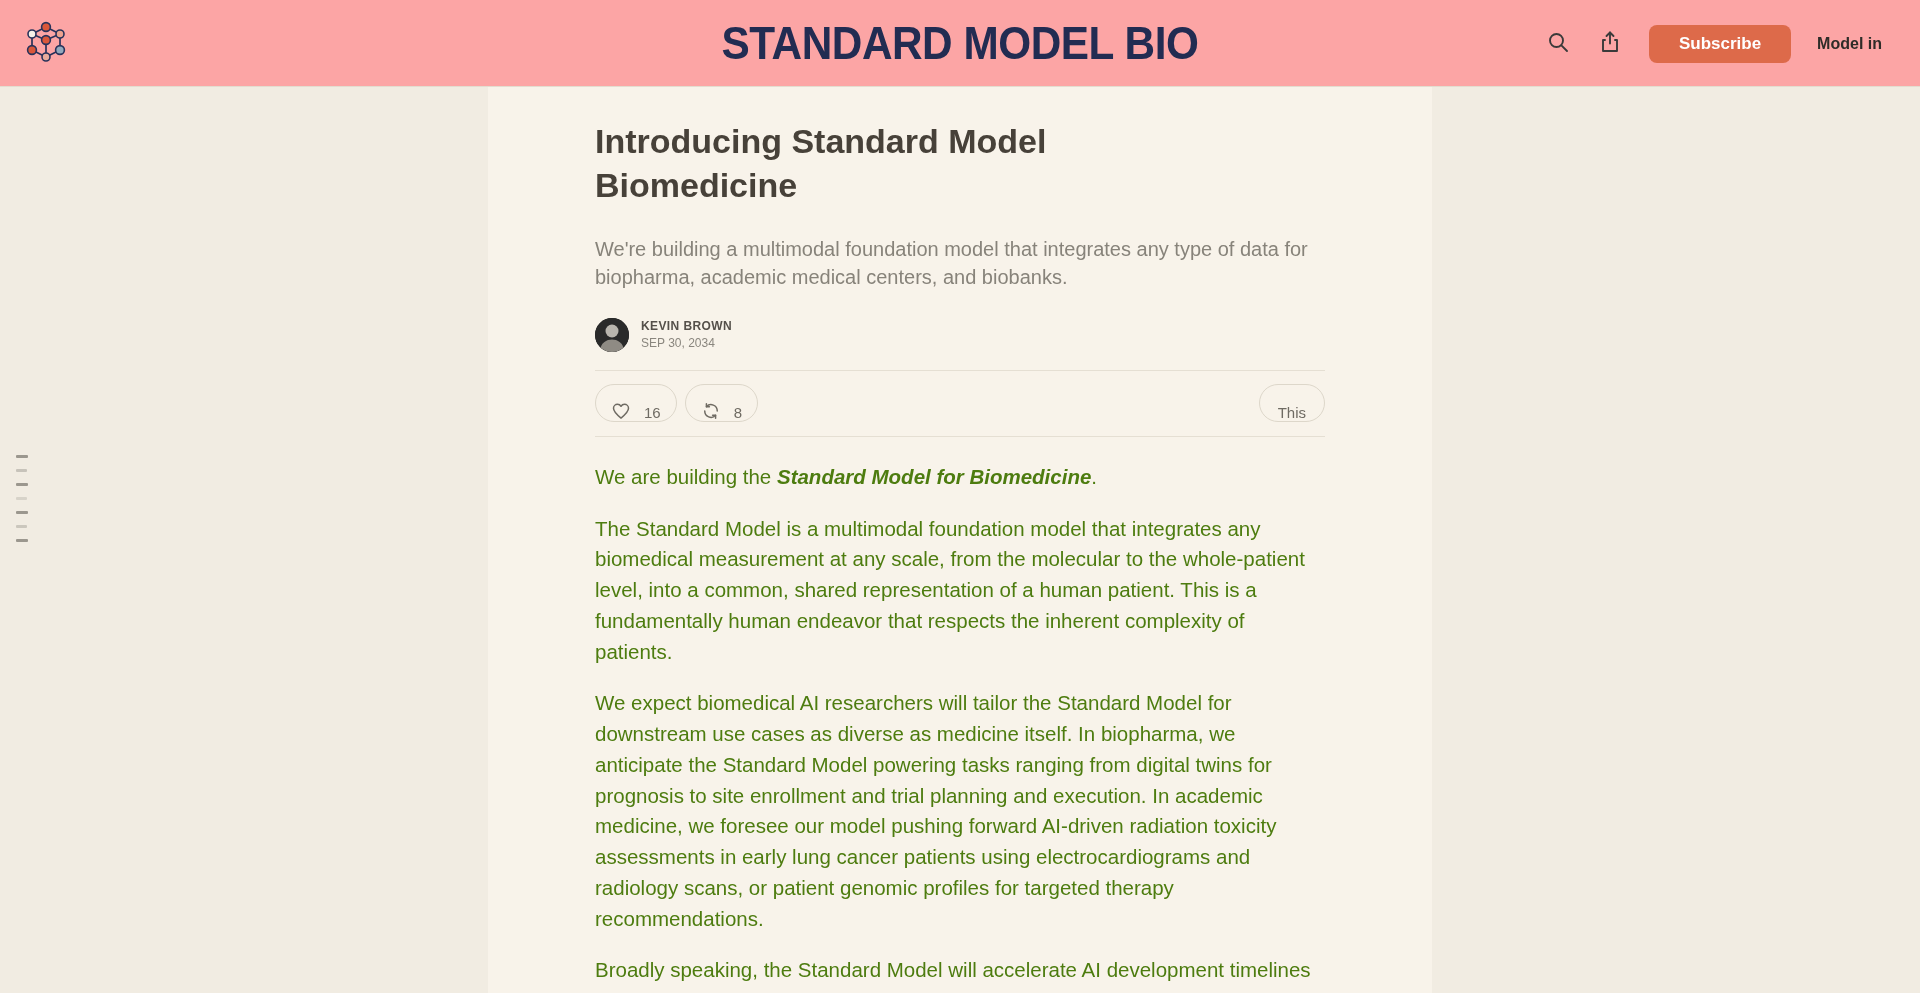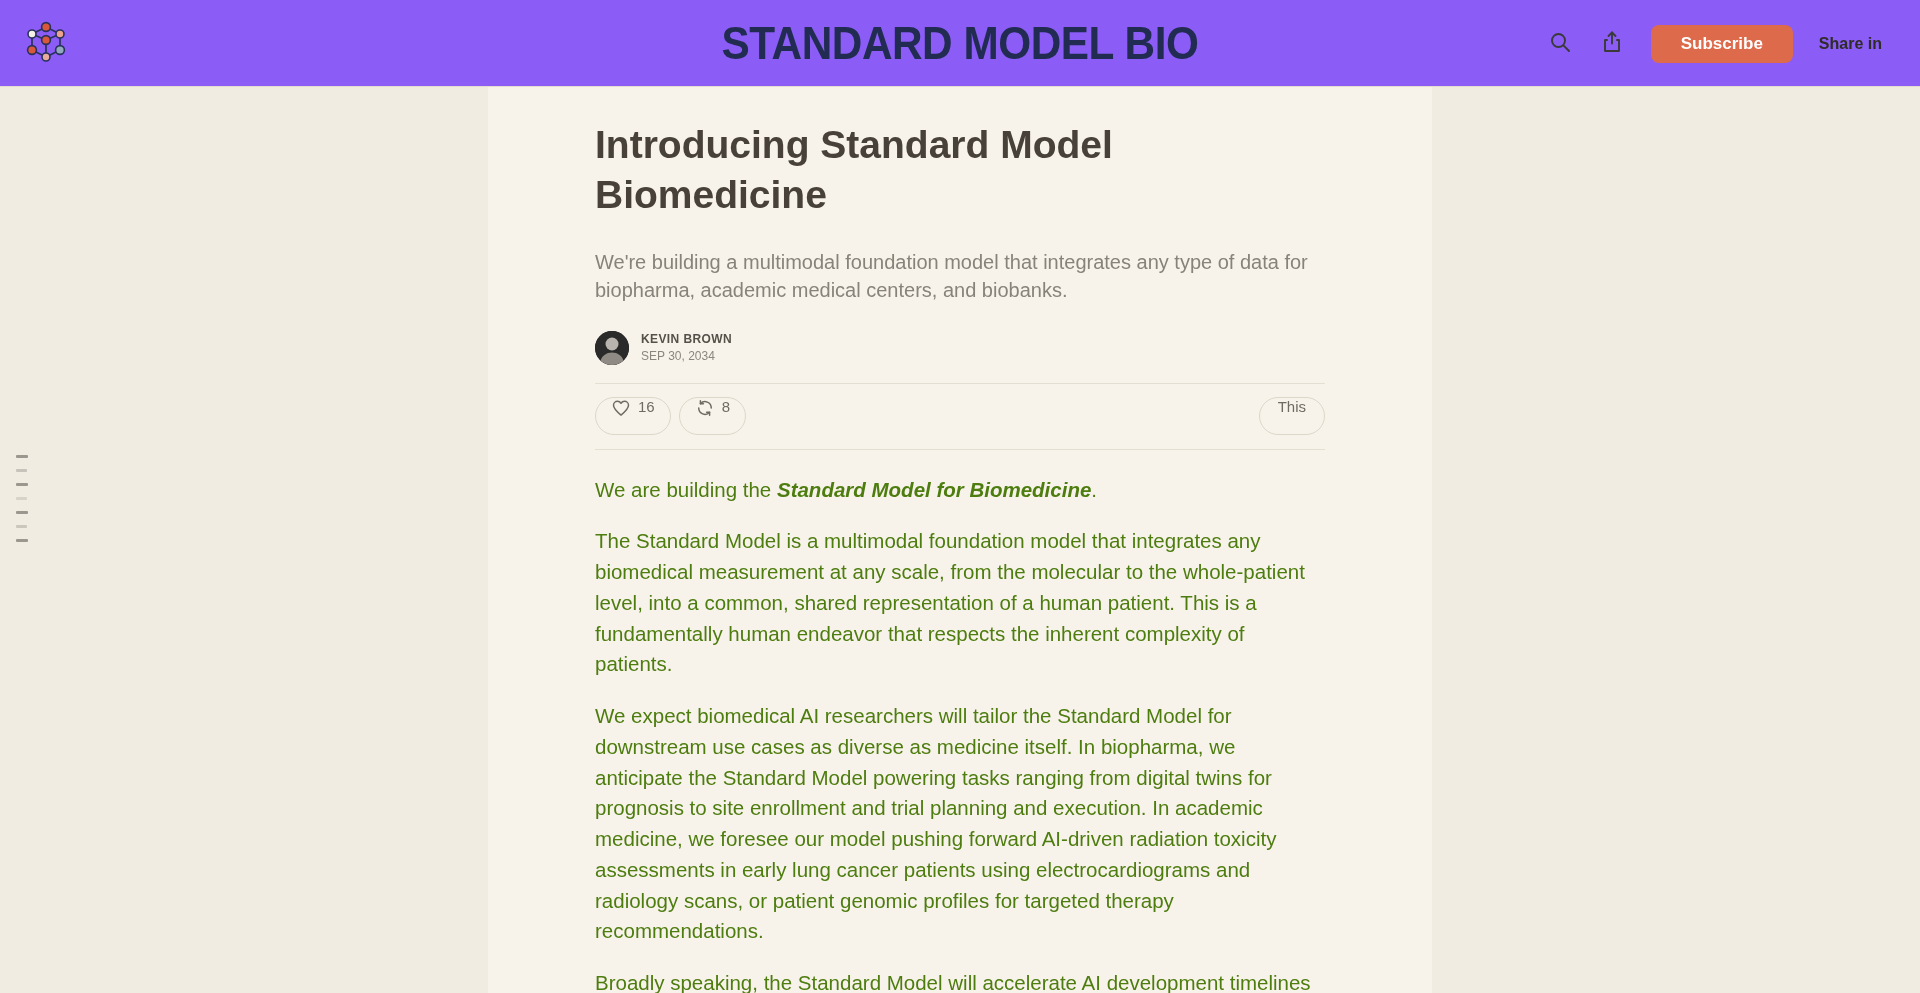--- a/index.html
+++ b/index.html
@@ -4,21 +4,21 @@
 <style>
   * { margin:0; padding:0; box-sizing:border-box; }
   html,body { width:1920px; height:993px; overflow:hidden; }
   body {
     font-family:"Liberation Sans", sans-serif;
     background:#f1ece2;
     color:#403c34;
   }
   
   .header {
-    position:relative; height:87px; background:#8b5cf6;
+    position:relative; height:87px; background:#fca5a5;
     border-bottom:1px solid #e3ddd0;
     display:flex; align-items:center;
   }
   .logo-btn { position:absolute; left:24px; top:20px; width:44px; height:44px; cursor:pointer; }
   .masthead {
     position:absolute; left:0; right:0; text-align:center;
     font-size:46px; font-weight:600; letter-spacing:-0.5px;
     color:#222c52; cursor:pointer;
     transform:scaleX(0.92);
   }
@@ -35,21 +35,21 @@
   .signin { font-size:16px; font-weight:700; color:#2e2c28; cursor:pointer; }
 
   
   .post-wrap {
     width:944px; margin:0 auto; background:#f8f3ea;
     min-height:906px; padding-top:33px;
   }
   .article { width:730px; margin:0 auto; }
 
   .post-title {
-    font-size:39px; line-height:1.28; font-weight:700; color:#474139;
+    font-size:34px; line-height:1.28; font-weight:700; color:#474139;
     max-width:560px;
   }
   .post-subtitle {
     margin-top:28px; font-size:20px; line-height:1.42; color:#87837a;
     max-width:720px;
   }
 
   
   .byline { margin-top:26px; display:flex; align-items:center; gap:12px; padding-bottom:18px; border-bottom:1px solid #e5dfd3; }
   .avatar {
@@ -58,21 +58,21 @@
   }
   .author-name { font-size:12px; font-weight:700; letter-spacing:0.4px; color:#55504a; cursor:pointer; }
   .post-date { font-size:12px; color:#8a867e; margin-top:3px; }
 
   
   .engage-row {
     display:flex; align-items:center; padding:13px 0 14px 0;
     border-bottom:1px solid #e5dfd3;
   }
   .pill {
-    display:flex; align-items:flex-start; gap:7px;
+    display:flex; align-items:flex-end; gap:13px;
     border:1px solid #ddd7ca; border-radius:20px; background:transparent;
     height:38px; padding:0 15px; margin-right:8px; cursor:pointer;
     font-family:"Liberation Sans", sans-serif;
     font-size:15px; color:#6f6b63;
   }
   .pill svg { display:block; }
   .share-pill { margin-left:auto; margin-right:0; padding:0 18px; }
 
   
   .post-body { margin-top:25px; }
@@ -138,21 +138,21 @@
     <div class="icon-btn">
       <span>
         <svg width="24" height="24" viewBox="0 0 24 24" fill="none" stroke="#3a3a3a" stroke-width="1.9" stroke-linecap="round" stroke-linejoin="round">
           <path d="M7 10 H5 V21 H19 V10 H17"></path>
           <line x1="12" y1="2.5" x2="12" y2="13.5"></line>
           <path d="M8.5 6 L12 2.5 L15.5 6"></path>
         </svg>
       </span>
     </div>
     <button class="subscribe-btn">Subscribe</button>
-    <span class="signin">Share in</span>
+    <span class="signin">Model in</span>
   </div>
 </div>
 
 <div class="minimap">
   <div class="dash d1"></div>
   <div class="dash d2"></div>
   <div class="dash d3"></div>
   <div class="dash d4"></div>
   <div class="dash d5"></div>
   <div class="dash d6"></div>

